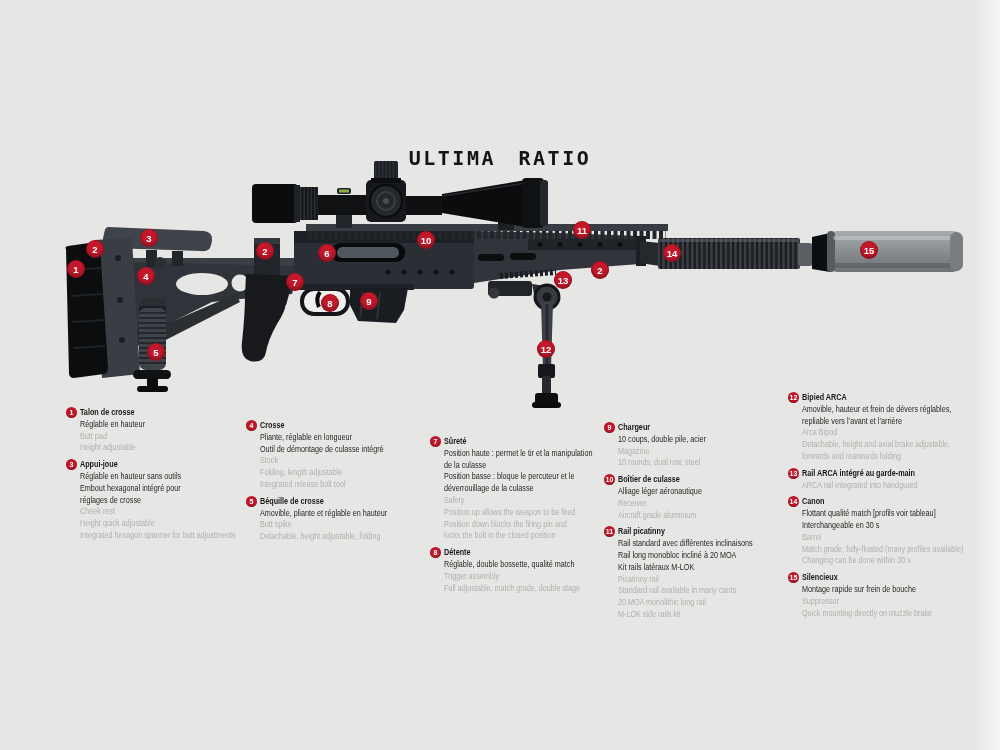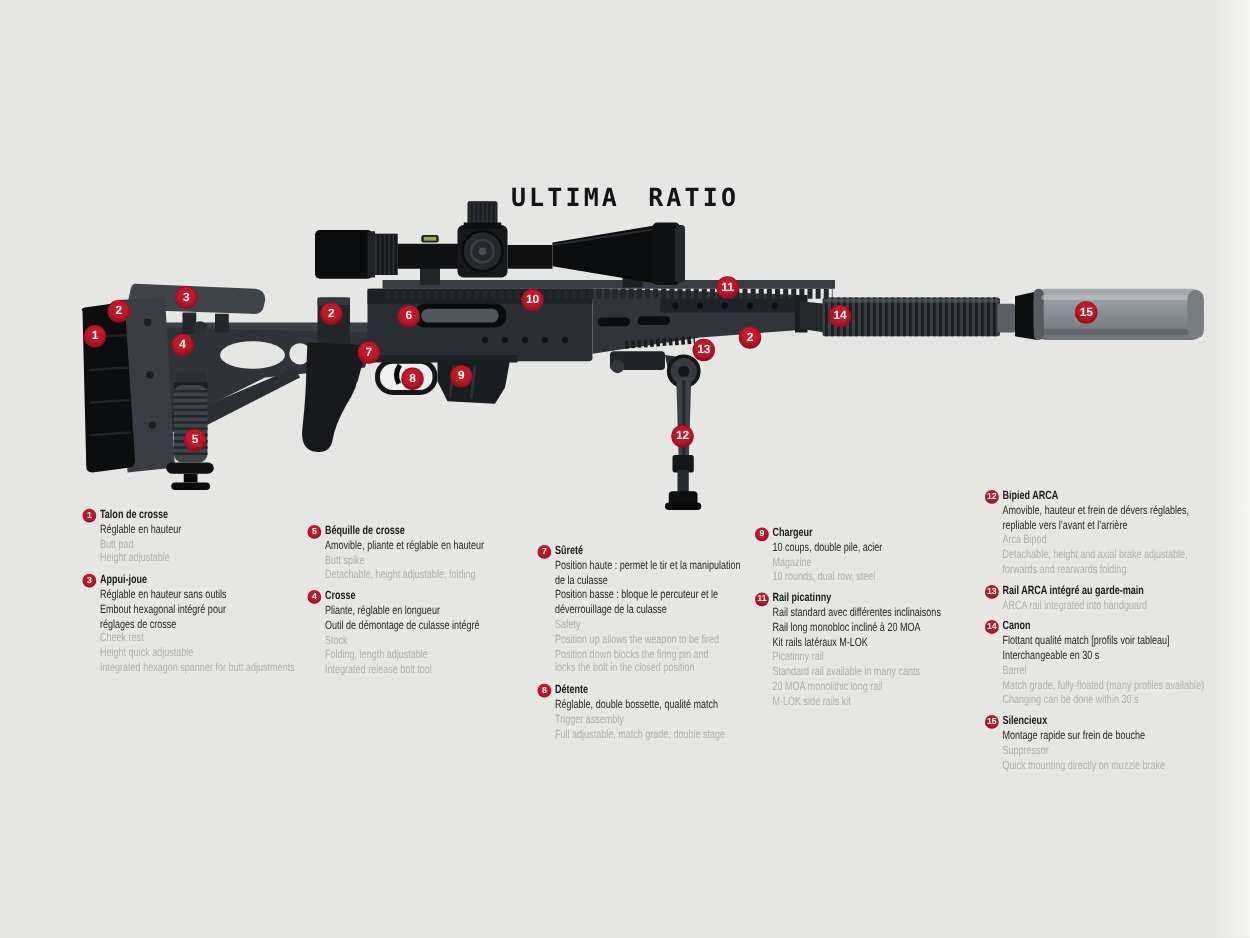--- a/index.html
+++ b/index.html
@@ -224,37 +224,37 @@
             <div class="lf">Embout hexagonal intégré pour</div>
             <div class="lf">réglages de crosse</div>
             <div class="le">Cheek rest</div>
             <div class="le">Height quick adjustable</div>
             <div class="le">Integrated hexagon spanner for butt adjustments</div>
           </div>
         </div>
       </div>
       <div class="legend-column" style="left: 246px; top: 419px;">
         <div class="legend-item">
-          <span class="legend-num">5</span>
-          <div class="legend-text">
-            <div class="lt">Béquille de crosse</div>
-            <div class="lf">Amovible, pliante et réglable en hauteur</div>
-            <div class="le">Butt spike</div>
-            <div class="le">Detachable, height adjustable, folding</div>
-          </div>
-        </div>
-        <div class="legend-item">
           <span class="legend-num">4</span>
           <div class="legend-text">
             <div class="lt">Crosse</div>
             <div class="lf">Pliante, réglable en longueur</div>
             <div class="lf">Outil de démontage de culasse intégré</div>
             <div class="le">Stock</div>
             <div class="le">Folding, length adjustable</div>
             <div class="le">Integrated release bolt tool</div>
+          </div>
+        </div>
+        <div class="legend-item">
+          <span class="legend-num">5</span>
+          <div class="legend-text">
+            <div class="lt">Béquille de crosse</div>
+            <div class="lf">Amovible, pliante et réglable en hauteur</div>
+            <div class="le">Butt spike</div>
+            <div class="le">Detachable, height adjustable, folding</div>
           </div>
         </div>
       </div>
       <div class="legend-column" style="left: 430px; top: 435px;">
         <div class="legend-item">
           <span class="legend-num">7</span>
           <div class="legend-text">
             <div class="lt">Sûreté</div>
             <div class="lf">Position haute : permet le tir et la manipulation</div>
             <div class="lf">de la culasse</div>
@@ -280,20 +280,29 @@
         <div class="legend-item">
           <span class="legend-num">9</span>
           <div class="legend-text">
             <div class="lt">Chargeur</div>
             <div class="lf">10 coups, double pile, acier</div>
             <div class="le">Magazine</div>
             <div class="le">10 rounds, dual row, steel</div>
           </div>
         </div>
         <div class="legend-item">
+          <span class="legend-num">10</span>
+          <div class="legend-text">
+            <div class="lt">Boîtier de culasse</div>
+            <div class="lf">Alliage léger aéronautique</div>
+            <div class="le">Receiver</div>
+            <div class="le">Aircraft grade aluminium</div>
+          </div>
+        </div>
+        <div class="legend-item">
           <span class="legend-num">11</span>
           <div class="legend-text">
             <div class="lt">Rail picatinny</div>
             <div class="lf">Rail standard avec différentes inclinaisons</div>
             <div class="lf">Rail long monobloc incliné à 20 MOA</div>
             <div class="lf">Kit rails latéraux M-LOK</div>
             <div class="le">Picatinny rail</div>
             <div class="le">Standard rail available in many cants</div>
             <div class="le">20 MOA monolithic long rail</div>
             <div class="le">M-LOK side rails kit</div>

